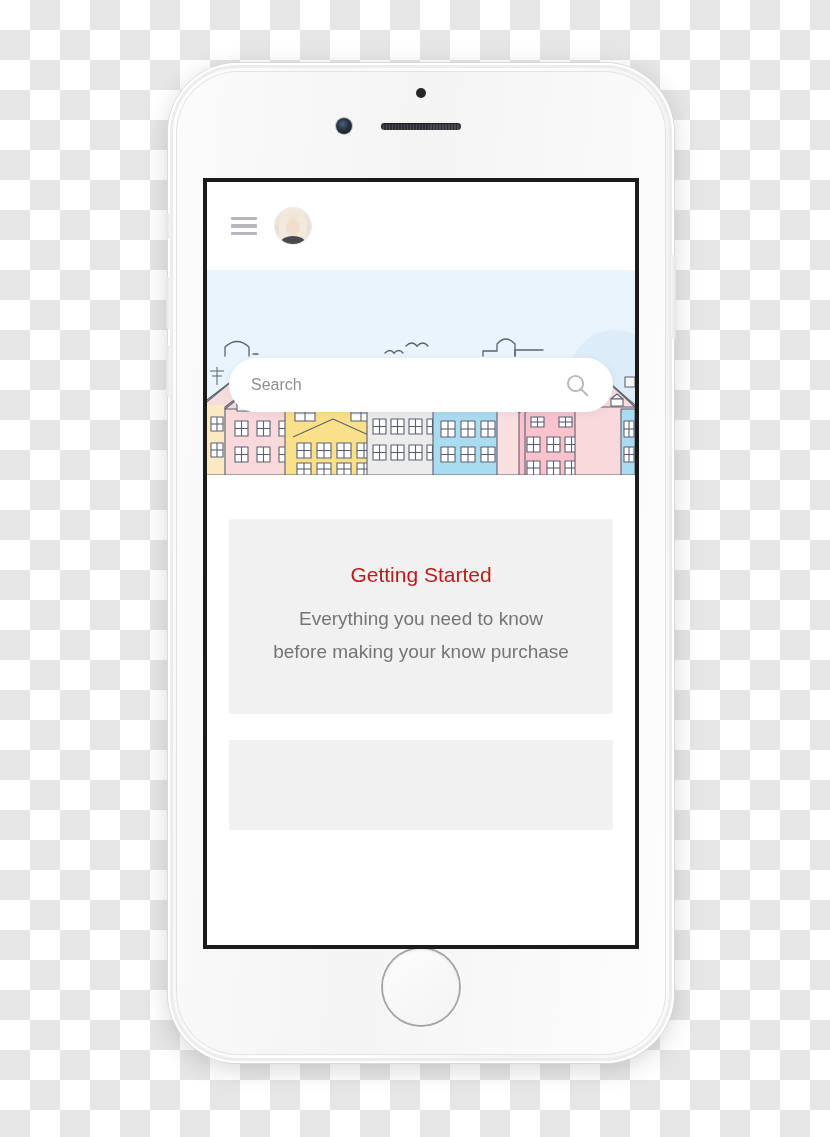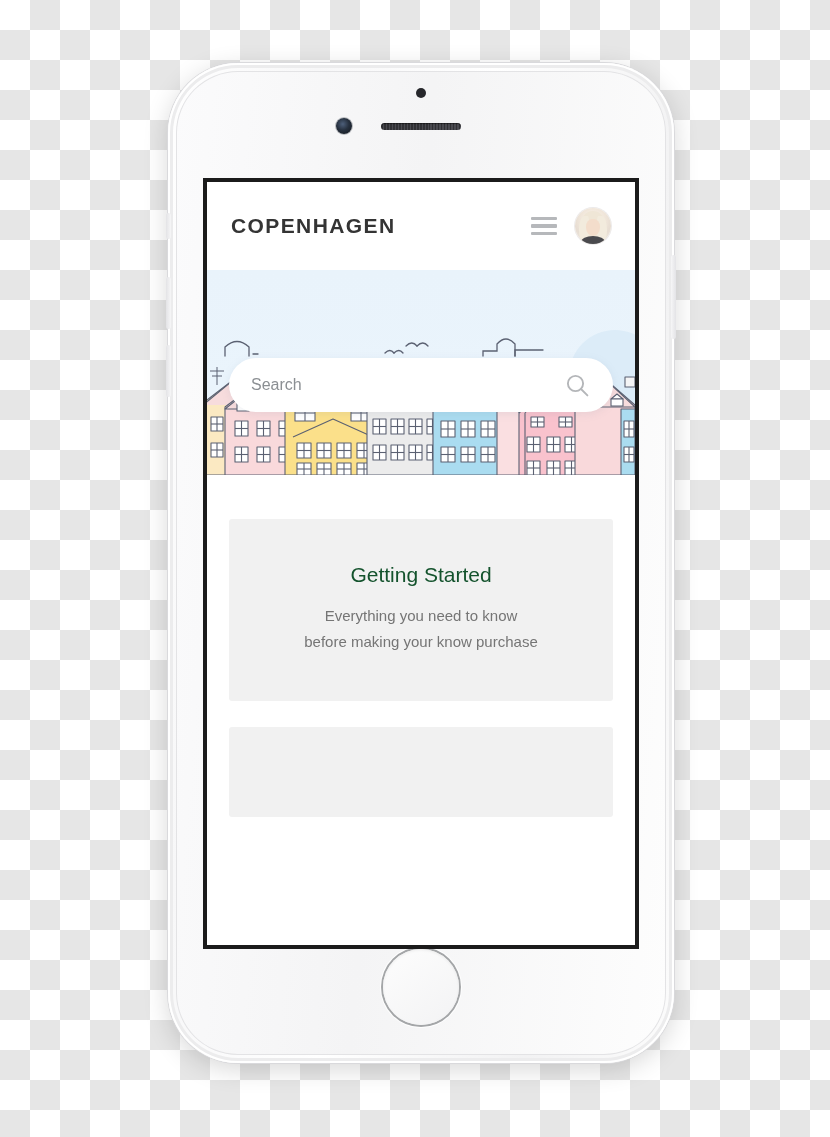--- a/index.html
+++ b/index.html
@@ -157,25 +157,25 @@
   
   #content { padding:44px 22px 0; background:#ffffff; }
   .card {
     background:#f1f1f1;
     border-radius:3px;
     text-align:center;
     padding:44px 18px 46px;
     margin-bottom:26px;
   }
   .card-title {
-    font-size:21px; color:#14532d; font-weight:normal;
+    font-size:21px; color:#b91c1c; font-weight:normal;
     margin-bottom:16px;
   }
   .card-desc {
-    font-size:15px; color:#757575; line-height:1.72;
+    font-size:19px; color:#757575; line-height:1.72;
   }
 </style>
 </head>
 <body>
 
 <div id="backdrop"></div>
 
 <div id="phone">
   <div id="phone-inner-bezel"></div>
 
@@ -186,21 +186,20 @@
   <div class="side-btn" id="mute-switch"></div>
   <div class="side-btn" id="vol-up"></div>
   <div class="side-btn" id="vol-down"></div>
   <div class="side-btn" id="power-btn"></div>
 
   <div id="home-button"></div>
 
   <div id="screen">
 
     <div id="app-header">
-      <div id="brand-title">COPENHAGEN</div>
 
       <div id="hamburger-menu">
         <i></i>
         <i></i>
         <i></i>
       </div>
 
       <div id="avatar">
         <div class="hair-back"></div>
         <div class="hair-left"></div>

